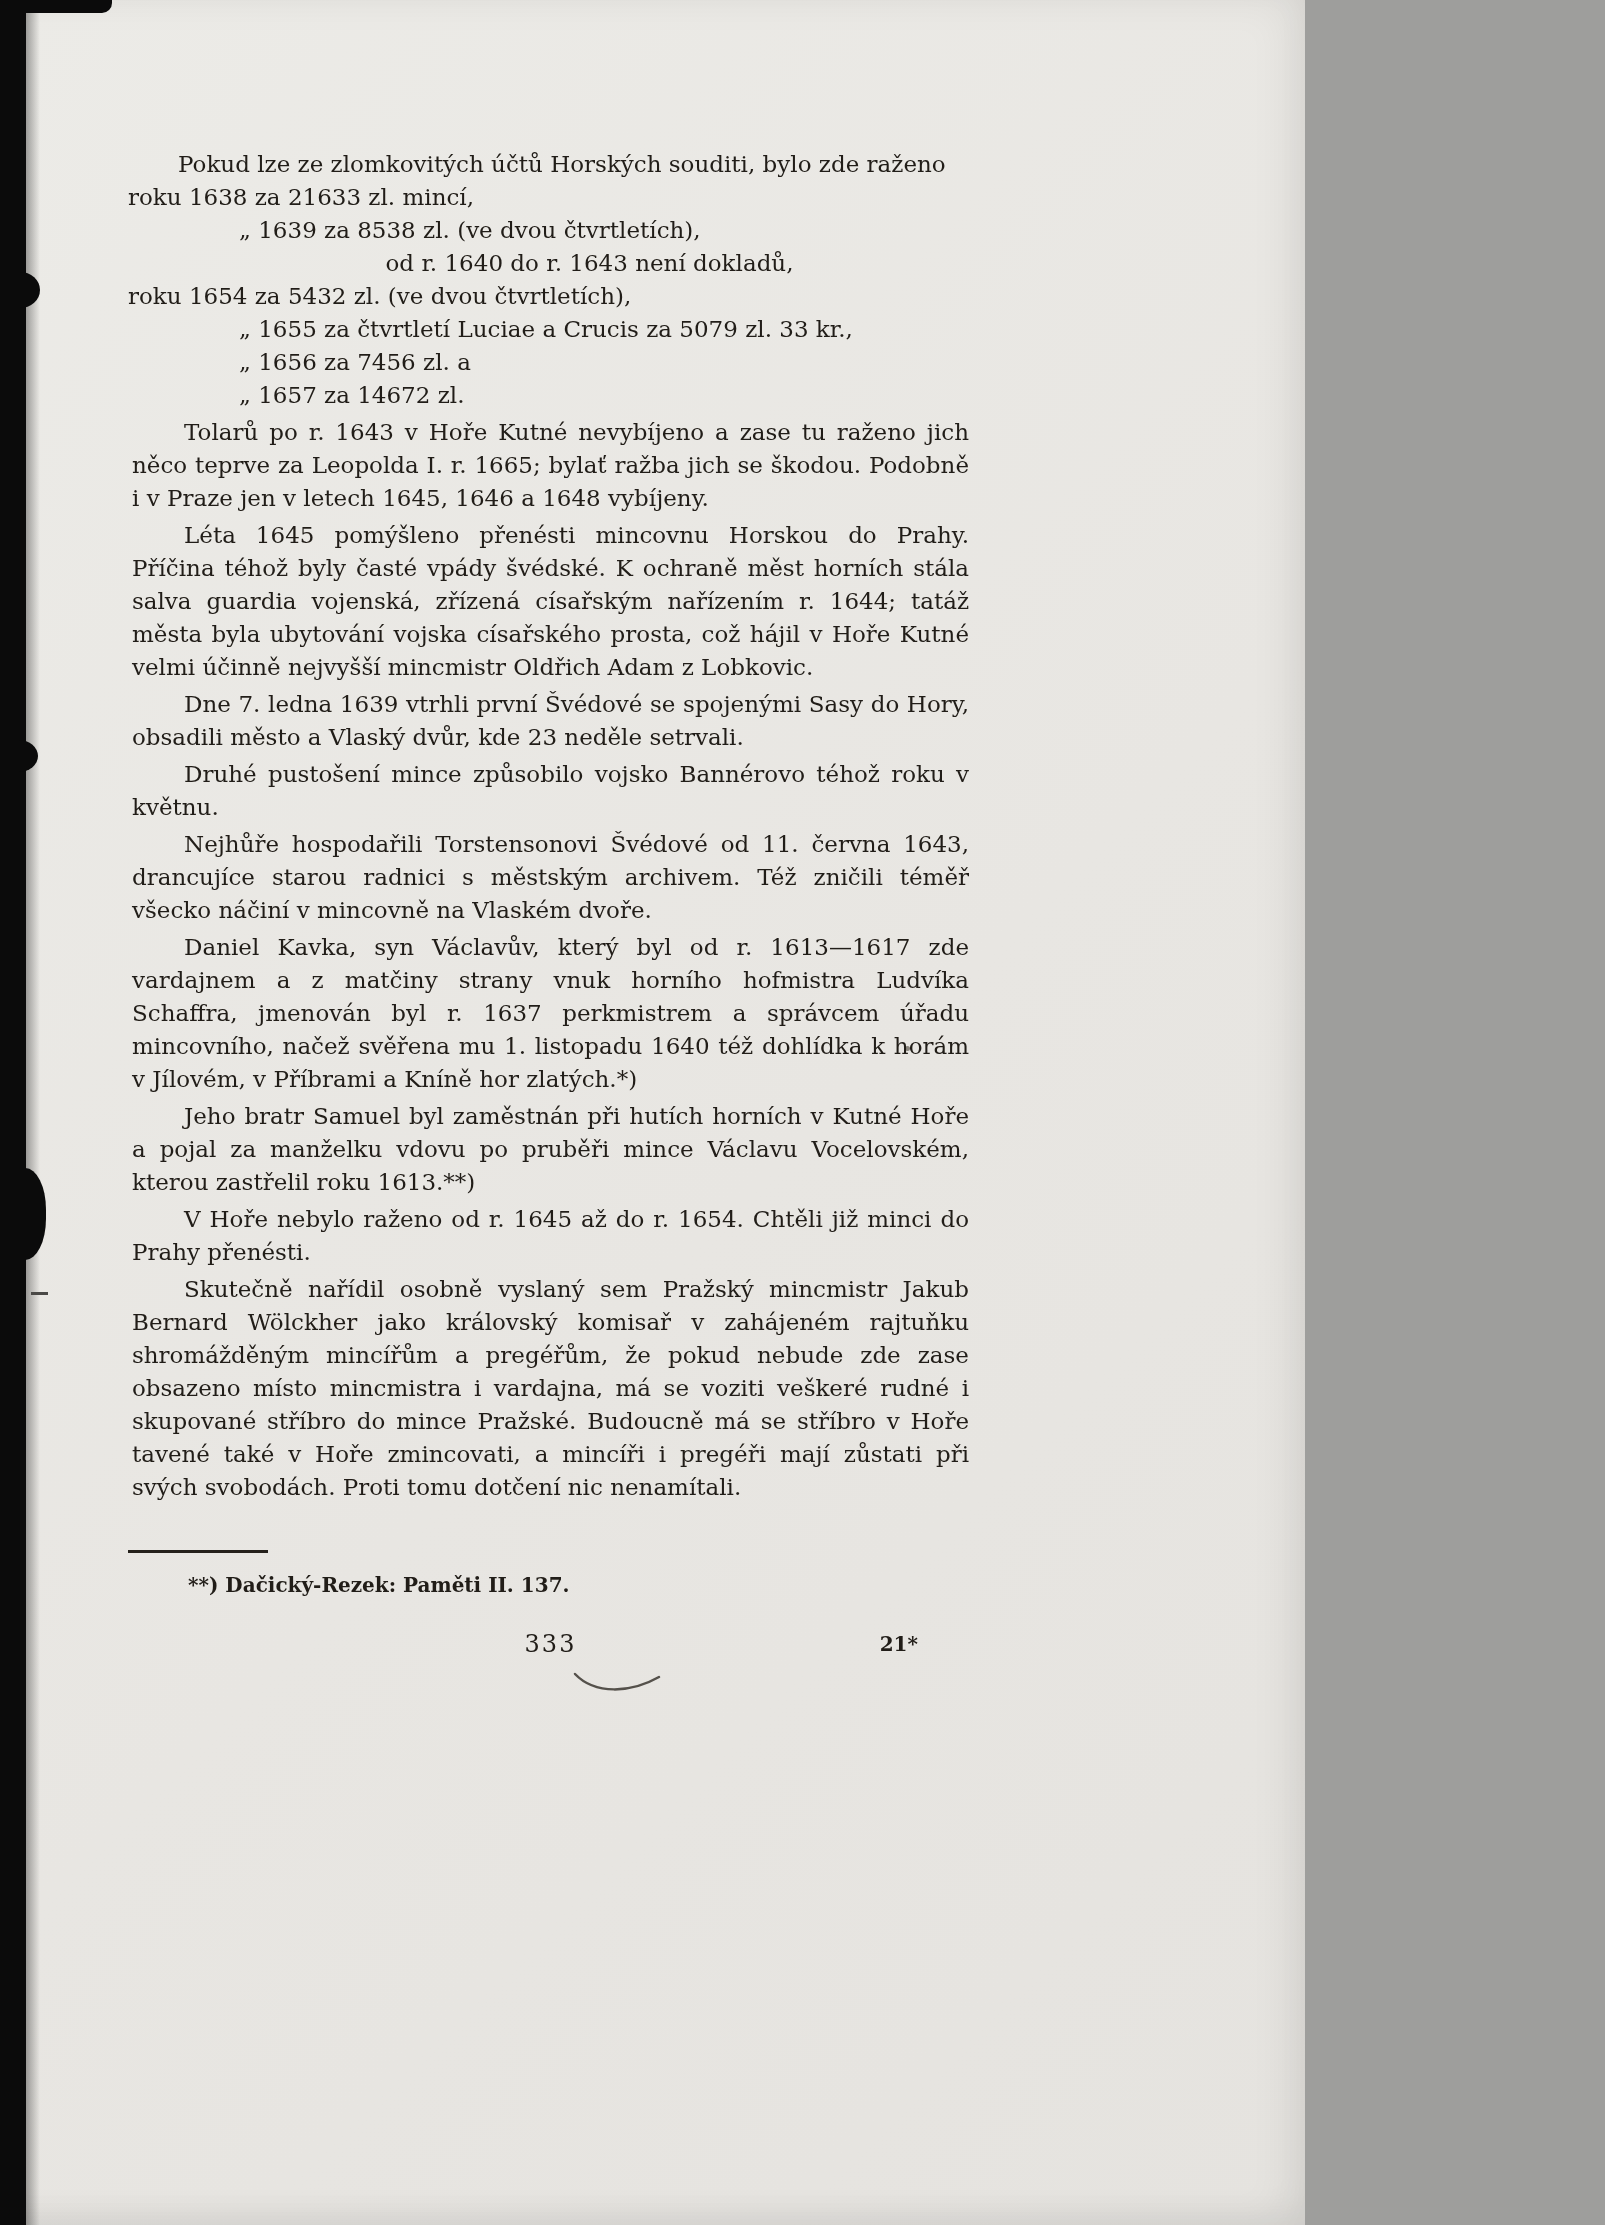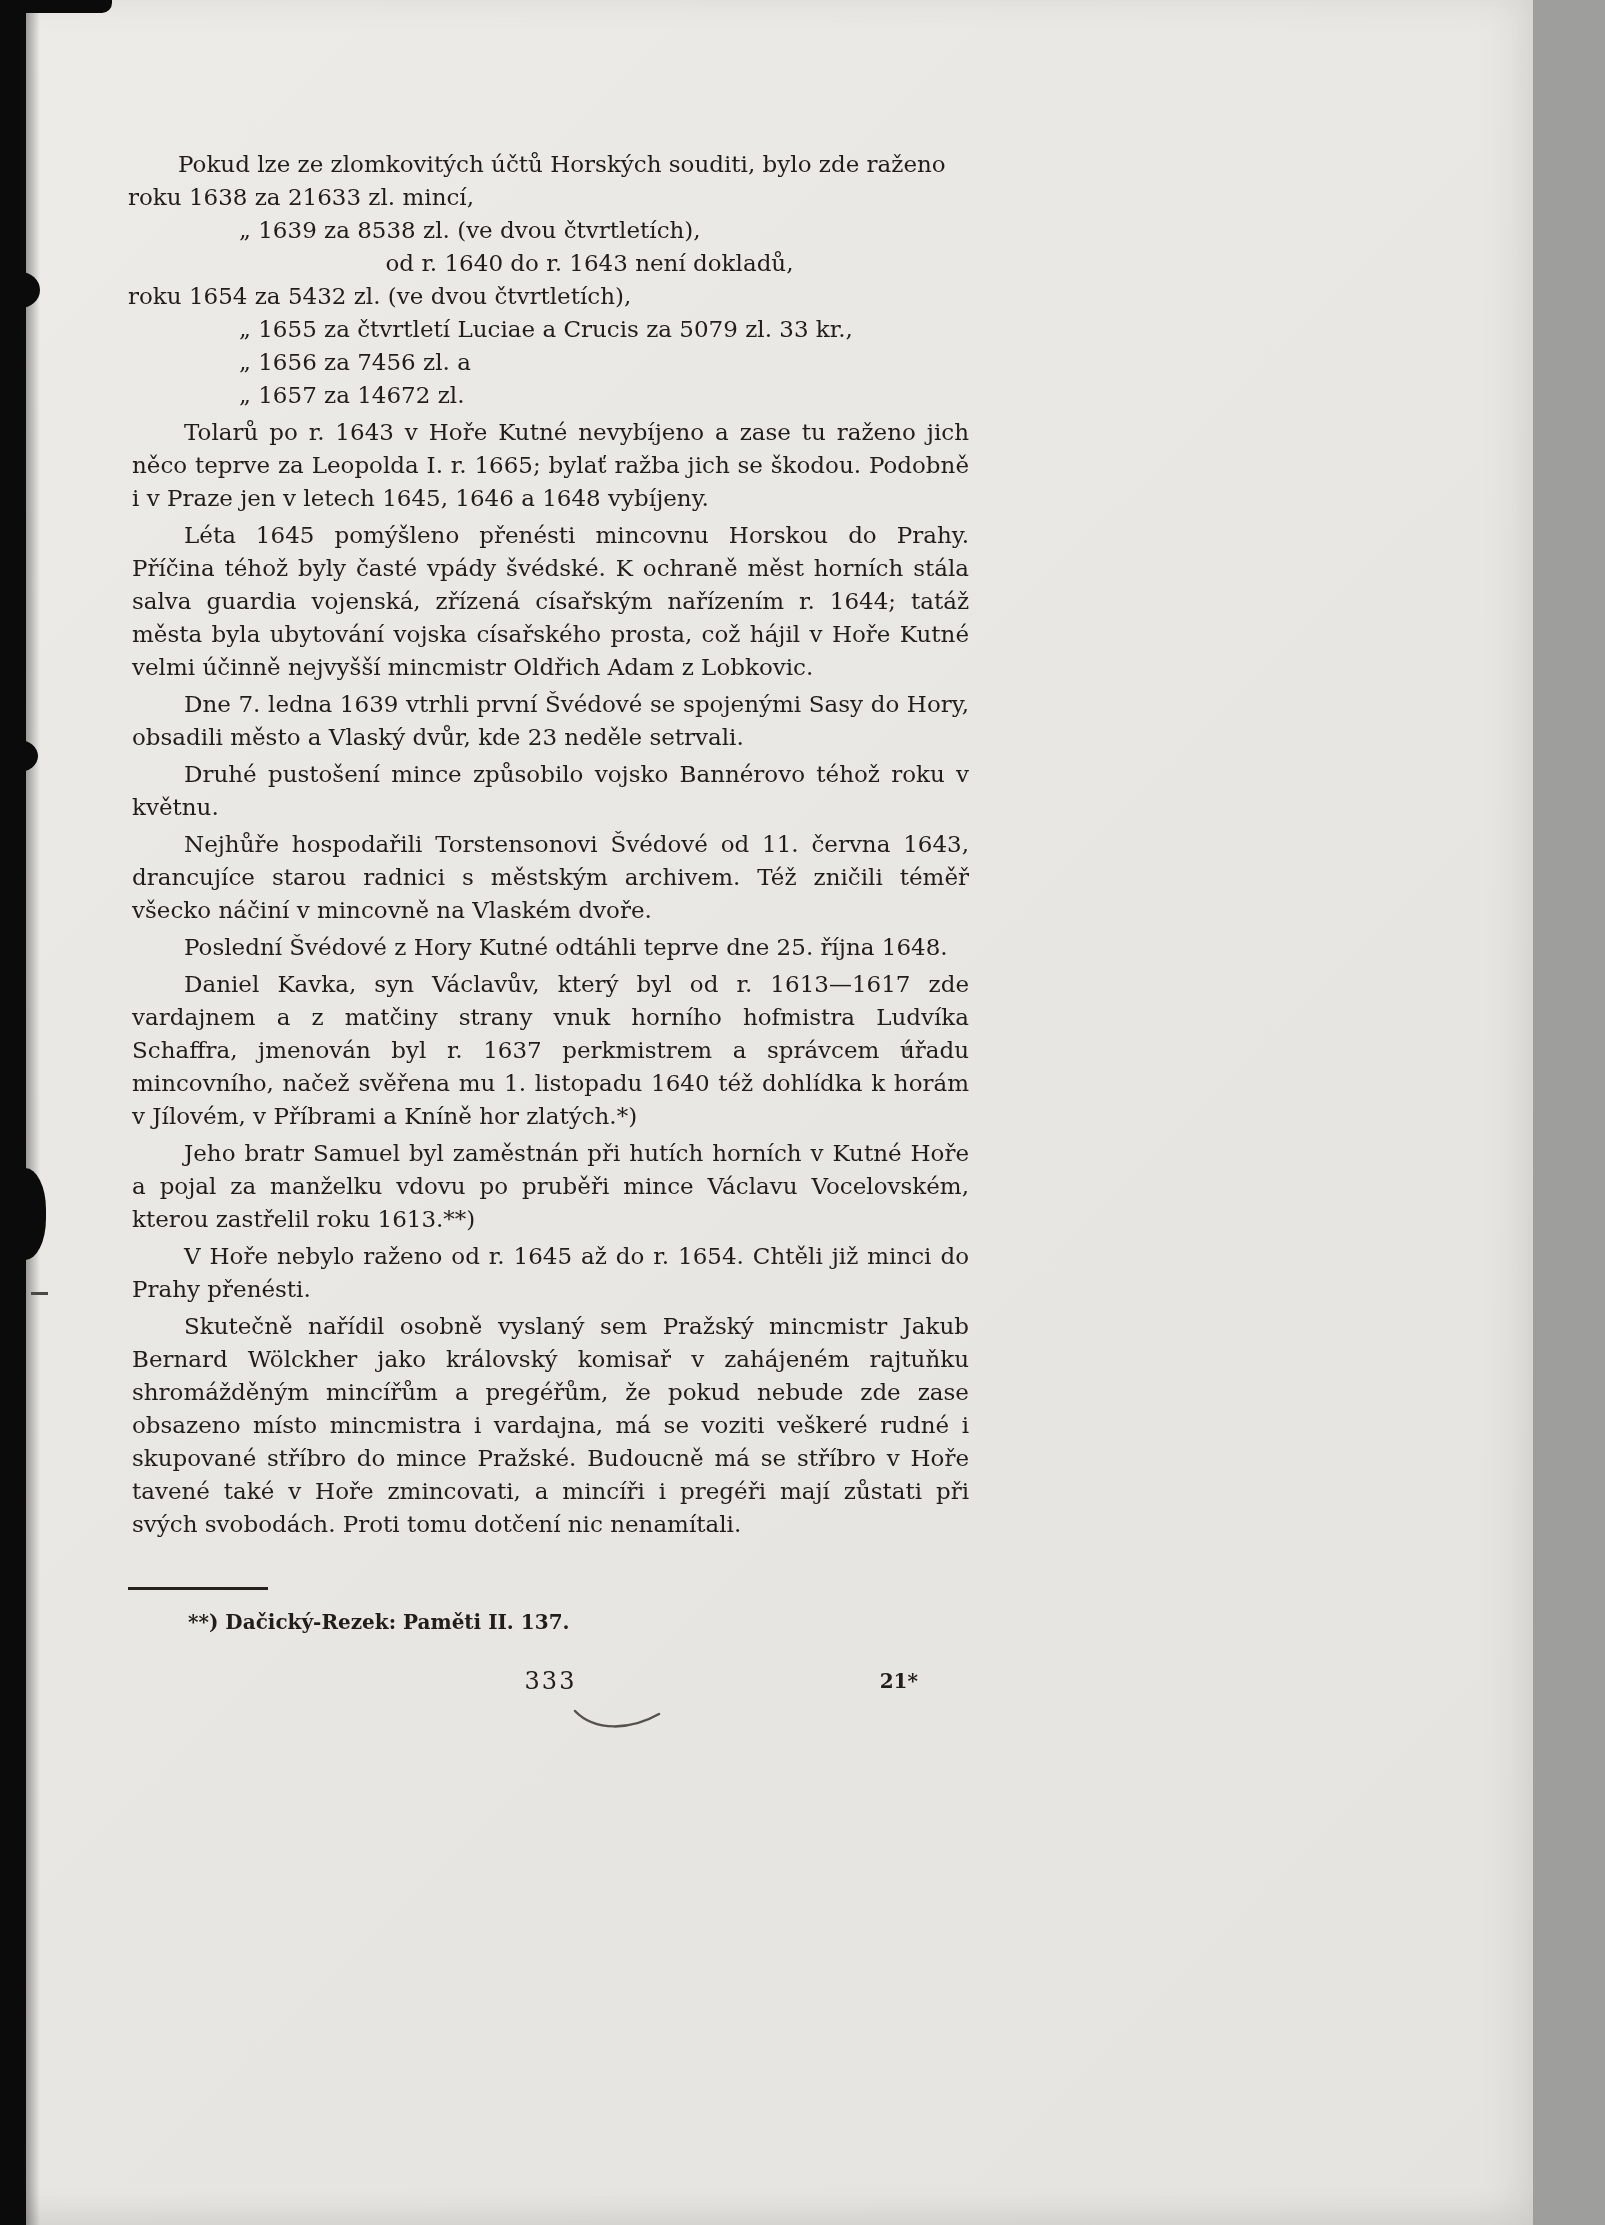--- a/index.html
+++ b/index.html
@@ -1,18 +1,18 @@
 <!DOCTYPE html>
 <html><head>
 <meta charset="utf-8">
 <style>
   html,body { margin:0; padding:0; background:#9e9e9c; }
   .page {
     position:relative;
-    width:1533px; height:2225px;
+    width:1305px; height:2225px;
     background:linear-gradient(135deg,#ecebe7 0%,#e8e6e2 55%,#e5e3df 100%);
     overflow:hidden;
     font-family:"DejaVu Serif", serif;
     color:#211d18;
     box-shadow:inset -18px 0 40px rgba(0,0,0,0.06), inset 0 -14px 30px rgba(0,0,0,0.05);
   }
 
   
   .edge-bar { position:absolute; left:0; top:0; width:26px; height:2225px; background:#0b0b0b; }
   .edge-shade { position:absolute; left:26px; top:0; width:14px; height:2225px;
@@ -67,21 +67,20 @@
       <p class="line ind-ditto">„ 1655 za čtvrtletí Luciae a Crucis za 5079 zl. 33 kr.,</p>
       <p class="line ind-ditto">„ 1656 za 7456 zl. a</p>
       <p class="line ind-ditto">„ 1657 za 14672 zl.</p>
     </div>
 
     <p class="para">Tolarů po r. 1643 v Hoře Kutné nevybíjeno a zase tu raženo jich něco teprve za Leopolda I. r. 1665; bylať ražba jich se škodou. Podobně i v Praze jen v letech 1645, 1646 a 1648 vybíjeny.</p>
     <p class="para">Léta 1645 pomýšleno přenésti mincovnu Horskou do Prahy. Příčina téhož byly časté vpády švédské. K ochraně měst horních stála salva guardia vojenská, zřízená císařským nařízením r. 1644; tatáž města byla ubytování vojska císařského prosta, což hájil v Hoře Kutné velmi účinně nejvyšší mincmistr Oldřich Adam z Lobkovic.</p>
     <p class="para">Dne 7. ledna 1639 vtrhli první Švédové se spojenými Sasy do Hory, obsadili město a Vlaský dvůr, kde 23 neděle setrvali.</p>
     <p class="para">Druhé pustošení mince způsobilo vojsko Bannérovo téhož roku v květnu.</p>
     <p class="para">Nejhůře hospodařili Torstensonovi Švédové od 11. června 1643, drancujíce starou radnici s městským archivem. Též zničili téměř všecko náčiní v mincovně na Vlaském dvoře.</p>
-    <p class="para">Poslední Švédové z Hory Kutné odtáhli teprve dne 25. října 1648.</p>
     <p class="para">Daniel Kavka, syn Václavův, který byl od r. 1613—1617 zde vardajnem a z matčiny strany vnuk horního hofmistra Ludvíka Schaffra, jmenován byl r. 1637 perkmistrem a správcem úřadu mincovního, načež svěřena mu 1. listopadu 1640 též dohlídka k horám v Jílovém, v Příbrami a Kníně hor zlatých.*)</p>
     <p class="para">Jeho bratr Samuel byl zaměstnán při hutích horních v Kutné Hoře a pojal za manželku vdovu po pruběři mince Václavu Vocelovském, kterou zastřelil roku 1613.**)</p>
     <p class="para">V Hoře nebylo raženo od r. 1645 až do r. 1654. Chtěli již minci do Prahy přenésti.</p>
     <p class="para">Skutečně nařídil osobně vyslaný sem Pražský mincmistr Jakub Bernard Wölckher jako královský komisař v zahájeném rajtuňku shromážděným mincířům a pregéřům, že pokud nebude zde zase obsazeno místo mincmistra i vardajna, má se voziti veškeré rudné i skupované stříbro do mince Pražské. Budoucně má se stříbro v Hoře tavené také v Hoře zmincovati, a mincíři i pregéři mají zůstati při svých svobodách. Proti tomu dotčení nic nenamítali.</p>
 
     <hr class="fnrule">
 
     <p class="footnote">**) Dačický-Rezek: Paměti II. 137.</p>
 
     <div class="pagefoot">

